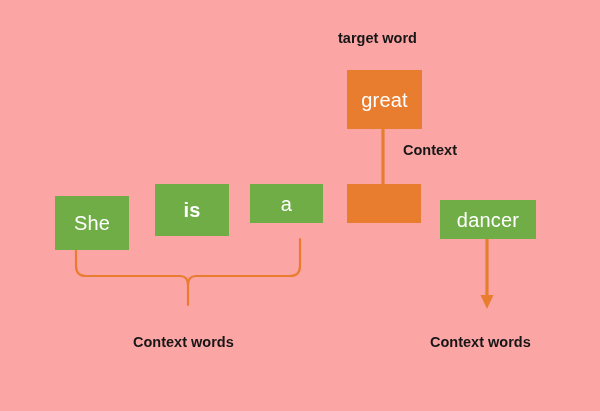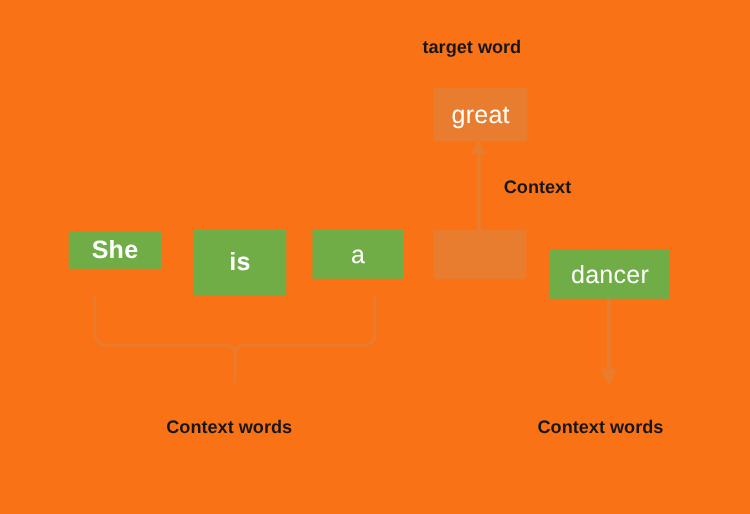--- a/index.html
+++ b/index.html
@@ -8,21 +8,21 @@
     padding: 0;
     background: #ffffff;
   }
   body {
     font-family: "Liberation Sans", sans-serif;
   }
   #canvas {
     position: relative;
     width: 600px;
     height: 411px;
-    background: #f97316;
+    background: #fca5a5;
     overflow: hidden;
   }
   .word-box {
     position: absolute;
     display: flex;
     align-items: center;
     justify-content: center;
     color: #ffffff;
     font-size: 20px;
     font-weight: 400;
@@ -52,21 +52,21 @@
     pointer-events: none;
   }
 </style>
 </head>
 <body>
 
 <div id="canvas">
 
   <div class="caption" style="left:338px; top:31px;">target word</div>
 
-  <div class="word-box box-orange" style="left:347px; top:70px; width:75px; height:43px;">great</div>
+  <div class="word-box box-orange" style="left:347px; top:70px; width:75px; height:59px;">great</div>
 
   <svg class="svg-layer" viewBox="0 0 600 411">
 
     <g>
       <line x1="383" y1="186" x2="383" y2="120" stroke="#E87D2F" stroke-width="3.2"></line>
       <polygon points="383,111 377.5,123 388.5,123" fill="#E87D2F"></polygon>
     </g>
 
     <g>
       <path d="M 76 239
@@ -83,21 +83,21 @@
     </g>
 
     <g>
       <line x1="487" y1="228" x2="487" y2="297" stroke="#E87D2F" stroke-width="3.2"></line>
       <polygon points="487,309 480.5,295 493.5,295" fill="#E87D2F"></polygon>
     </g>
   </svg>
 
   <div class="caption" style="left:403px; top:143px;">Context</div>
 
-  <div class="word-box box-green" style="left:55px; top:185px; width:74px; height:30px;font-weight:bold;">She</div>
+  <div class="word-box box-green" style="left:55px; top:196px; width:74px; height:54px;">She</div>
 
   <div class="word-box box-green" style="left:155px; top:184px; width:74px; height:52px;font-weight:bold;">is</div>
 
   <div class="word-box box-green" style="left:250px; top:184px; width:73px; height:39px;">a</div>
 
   <div class="word-box box-orange" style="left:347px; top:184px; width:74px; height:39px;"></div>
 
   <div class="word-box box-green" style="left:440px; top:184px; width:96px; height:39px;margin-top:16px;">dancer</div>
 
   <div class="caption" style="left:133px; top:335px;">Context words</div>

